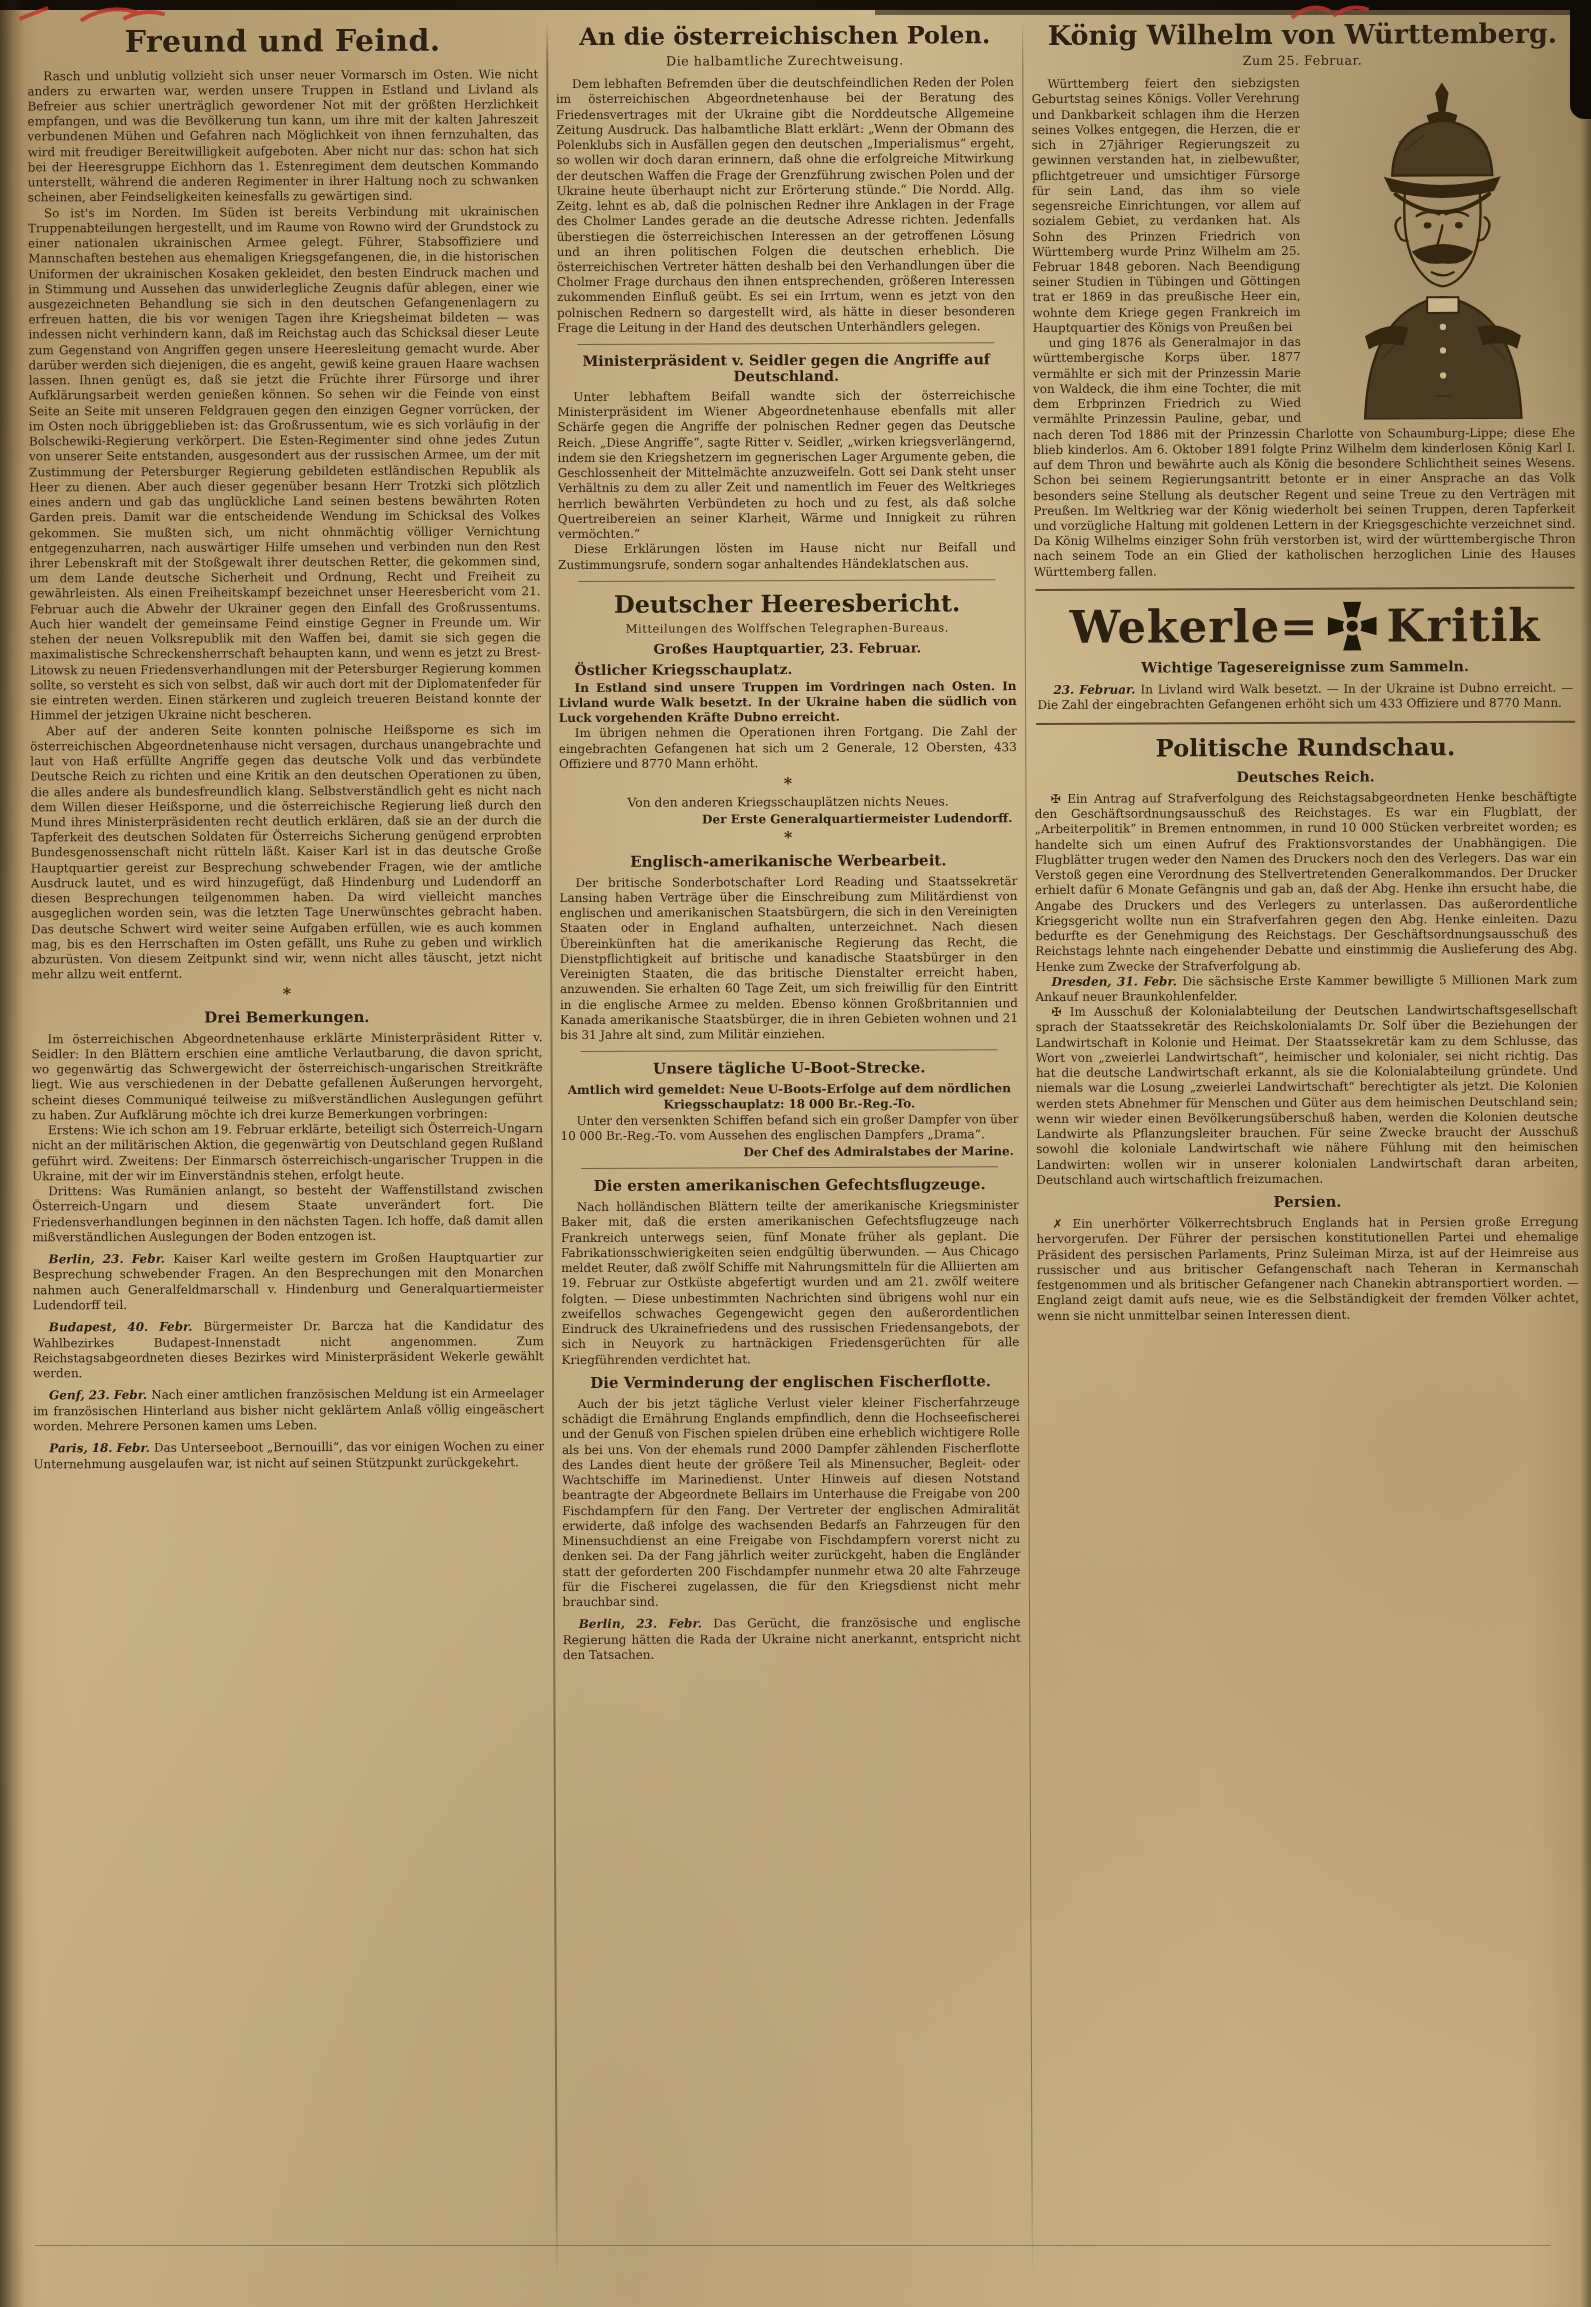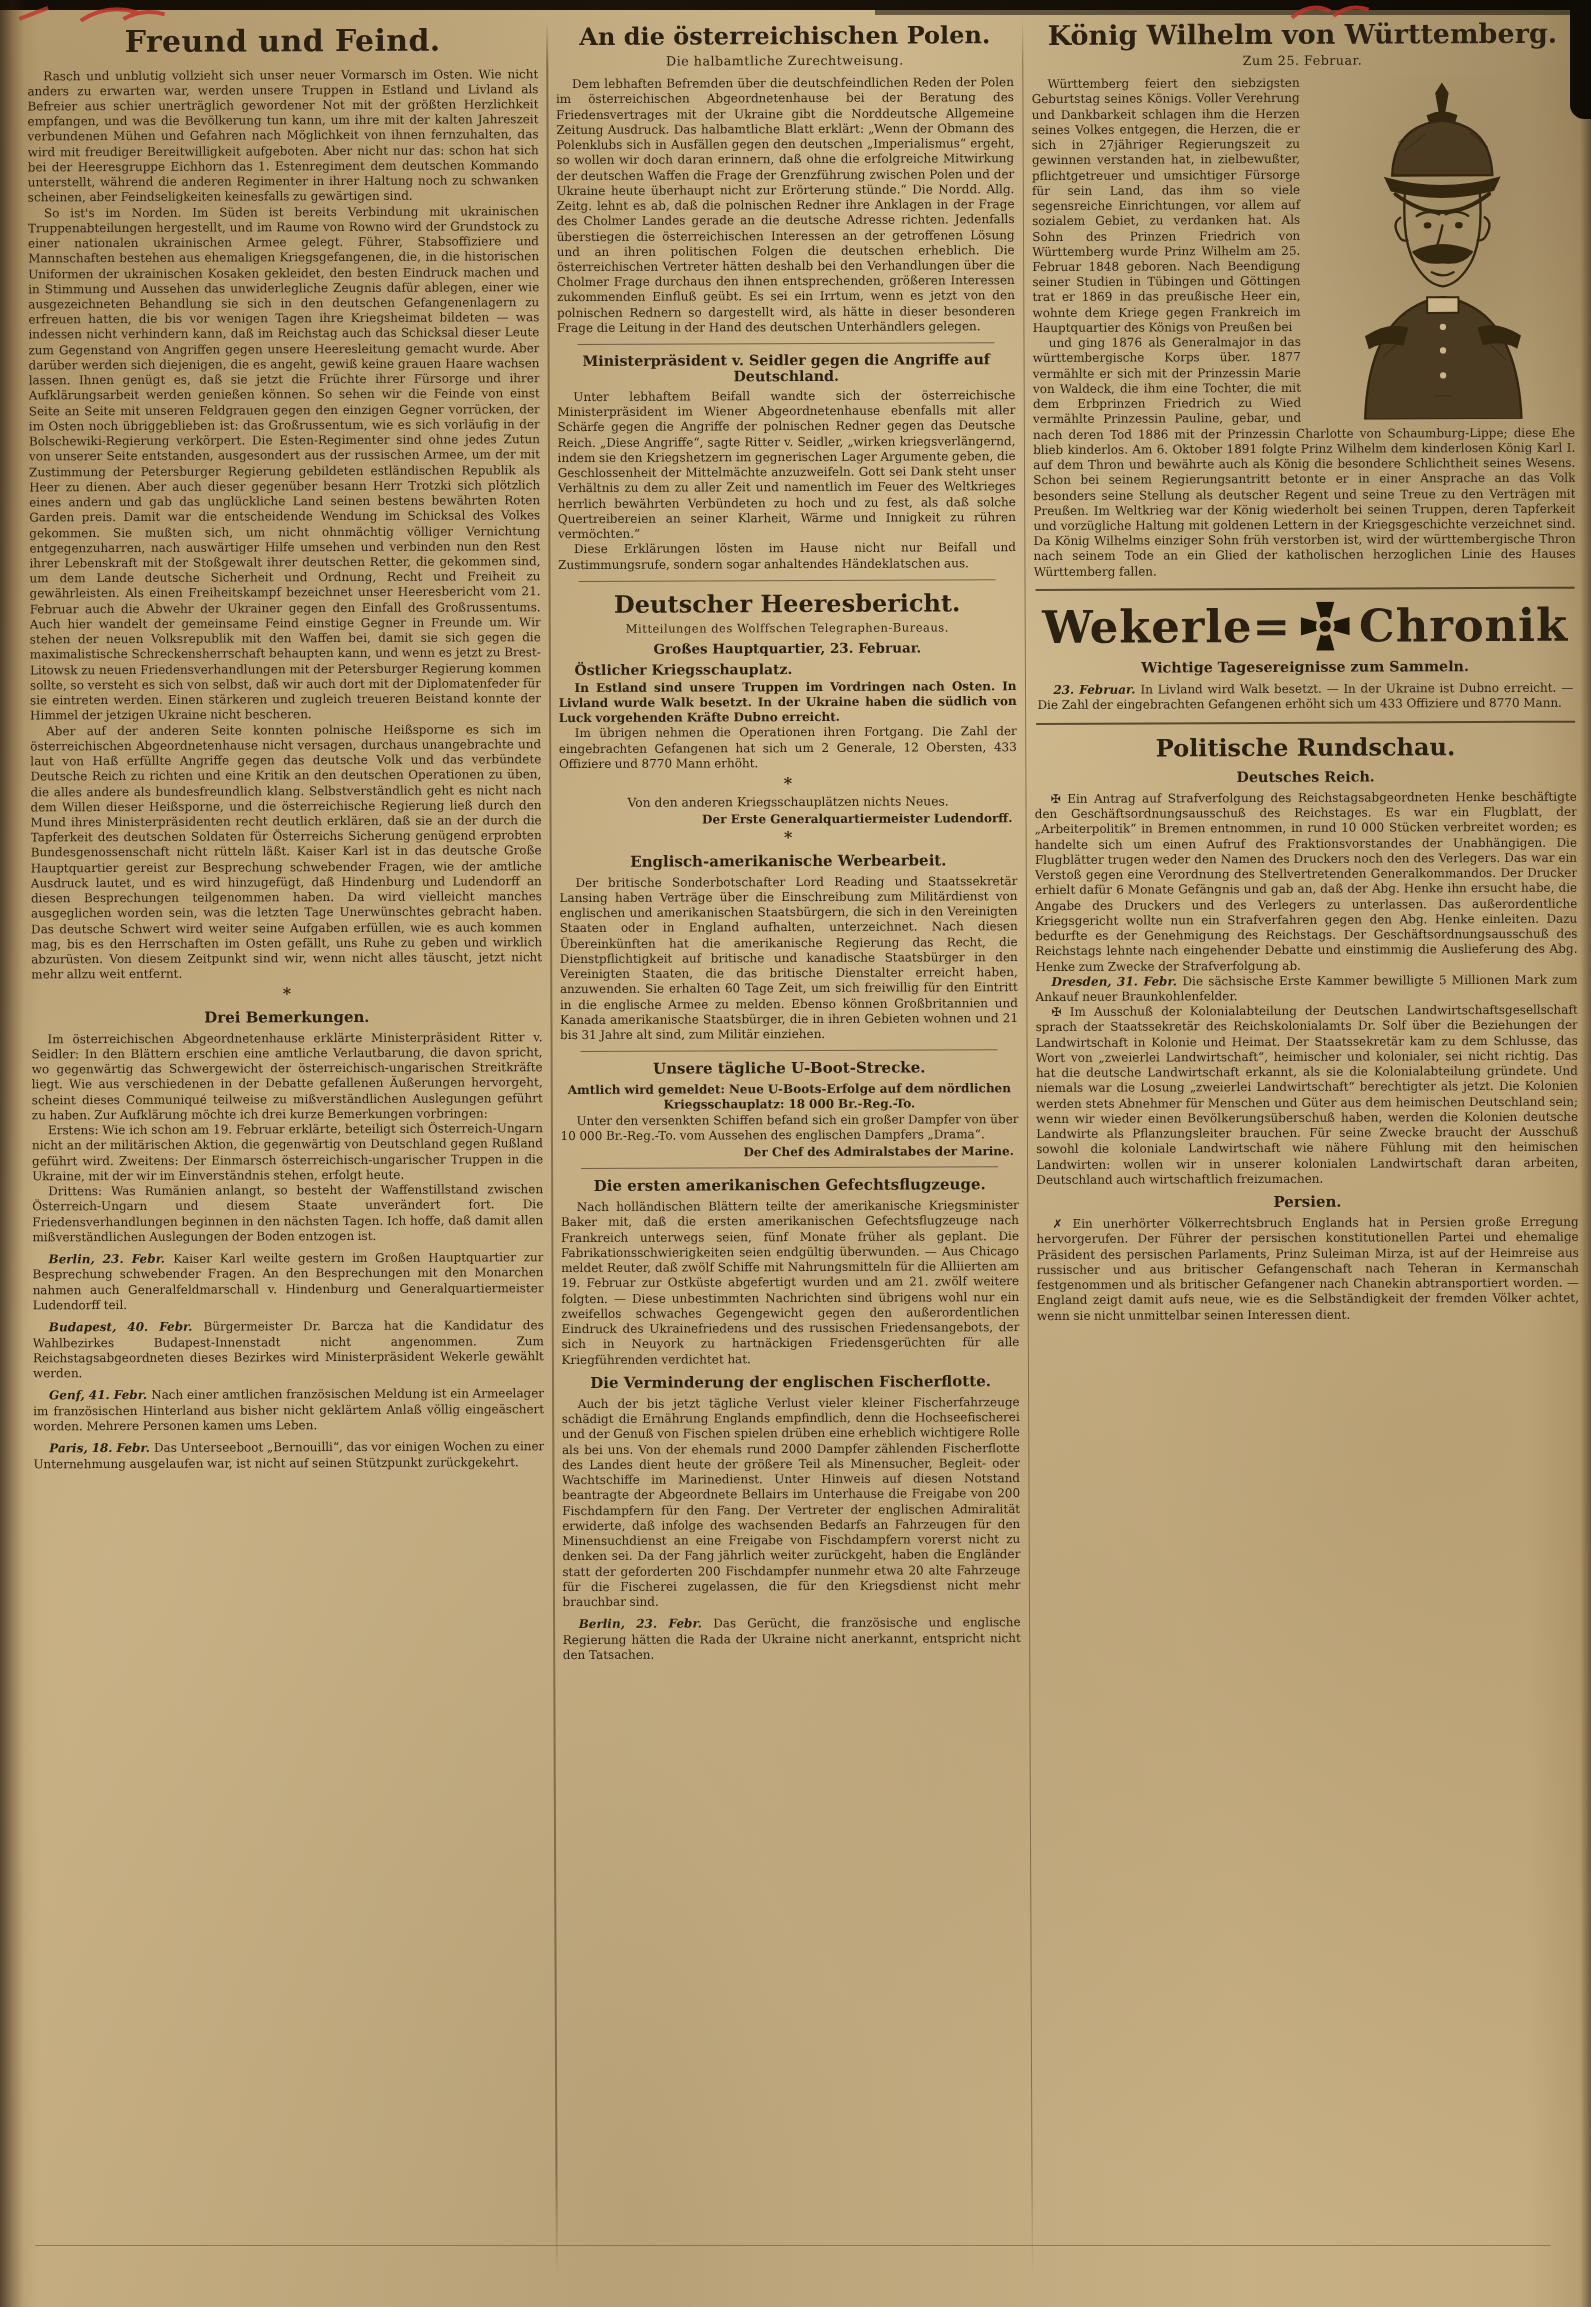--- a/index.html
+++ b/index.html
@@ -116,21 +116,21 @@
         <p class="para"><span>Im österreichischen Abgeordnetenhause erklärte Ministerpräsident Ritter v. Seidler: In den Blättern erschien eine amtliche Verlautbarung, die davon spricht, wo gegenwärtig das Schwergewicht der österreichisch-ungarischen Streitkräfte liegt. Wie aus verschiedenen in der Debatte gefallenen Äußerungen hervorgeht, scheint dieses Communiqué teilweise zu mißverständlichen Auslegungen geführt zu haben. Zur Aufklärung möchte ich drei kurze Bemerkungen vorbringen:</span></p>
             <p class="para"><span>Erstens: Wie ich schon am 19. Februar erklärte, beteiligt sich Österreich-Ungarn nicht an der militärischen Aktion, die gegenwärtig von Deutschland gegen Rußland geführt wird. Zweitens: Der Einmarsch österreichisch-ungarischer Truppen in die Ukraine, mit der wir im Einverständnis stehen, erfolgt heute.</span></p>
             <p class="para"><span>Drittens: Was Rumänien anlangt, so besteht der Waffenstillstand zwischen Österreich-Ungarn und diesem Staate unverändert fort. Die Friedensverhandlungen beginnen in den nächsten Tagen. Ich hoffe, daß damit allen mißverständlichen Auslegungen der Boden entzogen ist.</span></p>
           </div>
       </article>
 
       <div class="body">
 
       <p class="para brief"><b class="lead">Berlin, 23. Febr.</b><span>Kaiser Karl weilte gestern im Großen Hauptquartier zur Besprechung schwebender Fragen. An den Besprechungen mit den Monarchen nahmen auch Generalfeldmarschall v. Hindenburg und Generalquartiermeister Ludendorff teil.</span></p>
           <p class="para brief"><b class="lead">Budapest, 40. Febr.</b><span>Bürgermeister Dr. Barcza hat die Kandidatur des Wahlbezirkes Budapest-Innenstadt nicht angenommen. Zum Reichstagsabgeordneten dieses Bezirkes wird Ministerpräsident Wekerle gewählt werden.</span></p>
-          <p class="para brief"><b class="lead">Genf, 41. Febr.</b><span>Nach einer amtlichen französischen Meldung ist ein Armeelager im französischen Hinterland aus bisher nicht geklärtem Anlaß völlig eingeäschert worden. Mehrere Personen kamen ums Leben.</span></p>
+          <p class="para brief"><b class="lead">Genf, 23. Febr.</b><span>Nach einer amtlichen französischen Meldung ist ein Armeelager im französischen Hinterland aus bisher nicht geklärtem Anlaß völlig eingeäschert worden. Mehrere Personen kamen ums Leben.</span></p>
           <p class="para brief"><b class="lead">Paris, 18. Febr.</b><span>Das Unterseeboot „Bernouilli“, das vor einigen Wochen zu einer Unternehmung ausgelaufen war, ist nicht auf seinen Stützpunkt zurückgekehrt.</span></p>
         </div>
     </section>
 
     <div class="vrule"></div>
 
     <section class="col c2">
       <article>
         <h2 class="hl">An die österreichischen Polen.</h2>
         <div class="subt">Die halbamtliche Zurechtweisung.</div>
@@ -246,21 +246,21 @@
 
       <div class="hr strong"></div>
 
       <section class="chronik">
         <div class="chronik-title">
           <span>Wekerle=</span>
           <svg viewBox="0 0 96 96" width="49" height="49">
             <path fill="#1d1708" d="M30 0 H66 L57 32 Q48 27 39 32 Z M30 96 H66 L57 64 Q48 69 39 64 Z M0 30 V66 L32 57 Q27 48 32 39 Z M96 30 V66 L64 57 Q69 48 64 39 Z"></path>
             <circle cx="48" cy="48" r="11" fill="#1d1708"></circle>
           </svg>
-          <span>Chronik</span>
+          <span>Kritik</span>
         </div>
         <div class="chronik-sub">Wichtige Tagesereignisse zum Sammeln.</div>
         <p class="para chronik-entry"><b class="lead">23. Februar.</b><span>In Livland wird Walk besetzt. — In der Ukraine ist Dubno erreicht. — Die Zahl der eingebrachten Gefangenen erhöht sich um 433 Offiziere und 8770 Mann.</span></p>
       </section>
 
       <div class="hr strong"></div>
 
       <article>
         <h2 class="hl">Politische Rundschau.</h2>
         <div class="chronik-sub">Deutsches Reich.</div>

